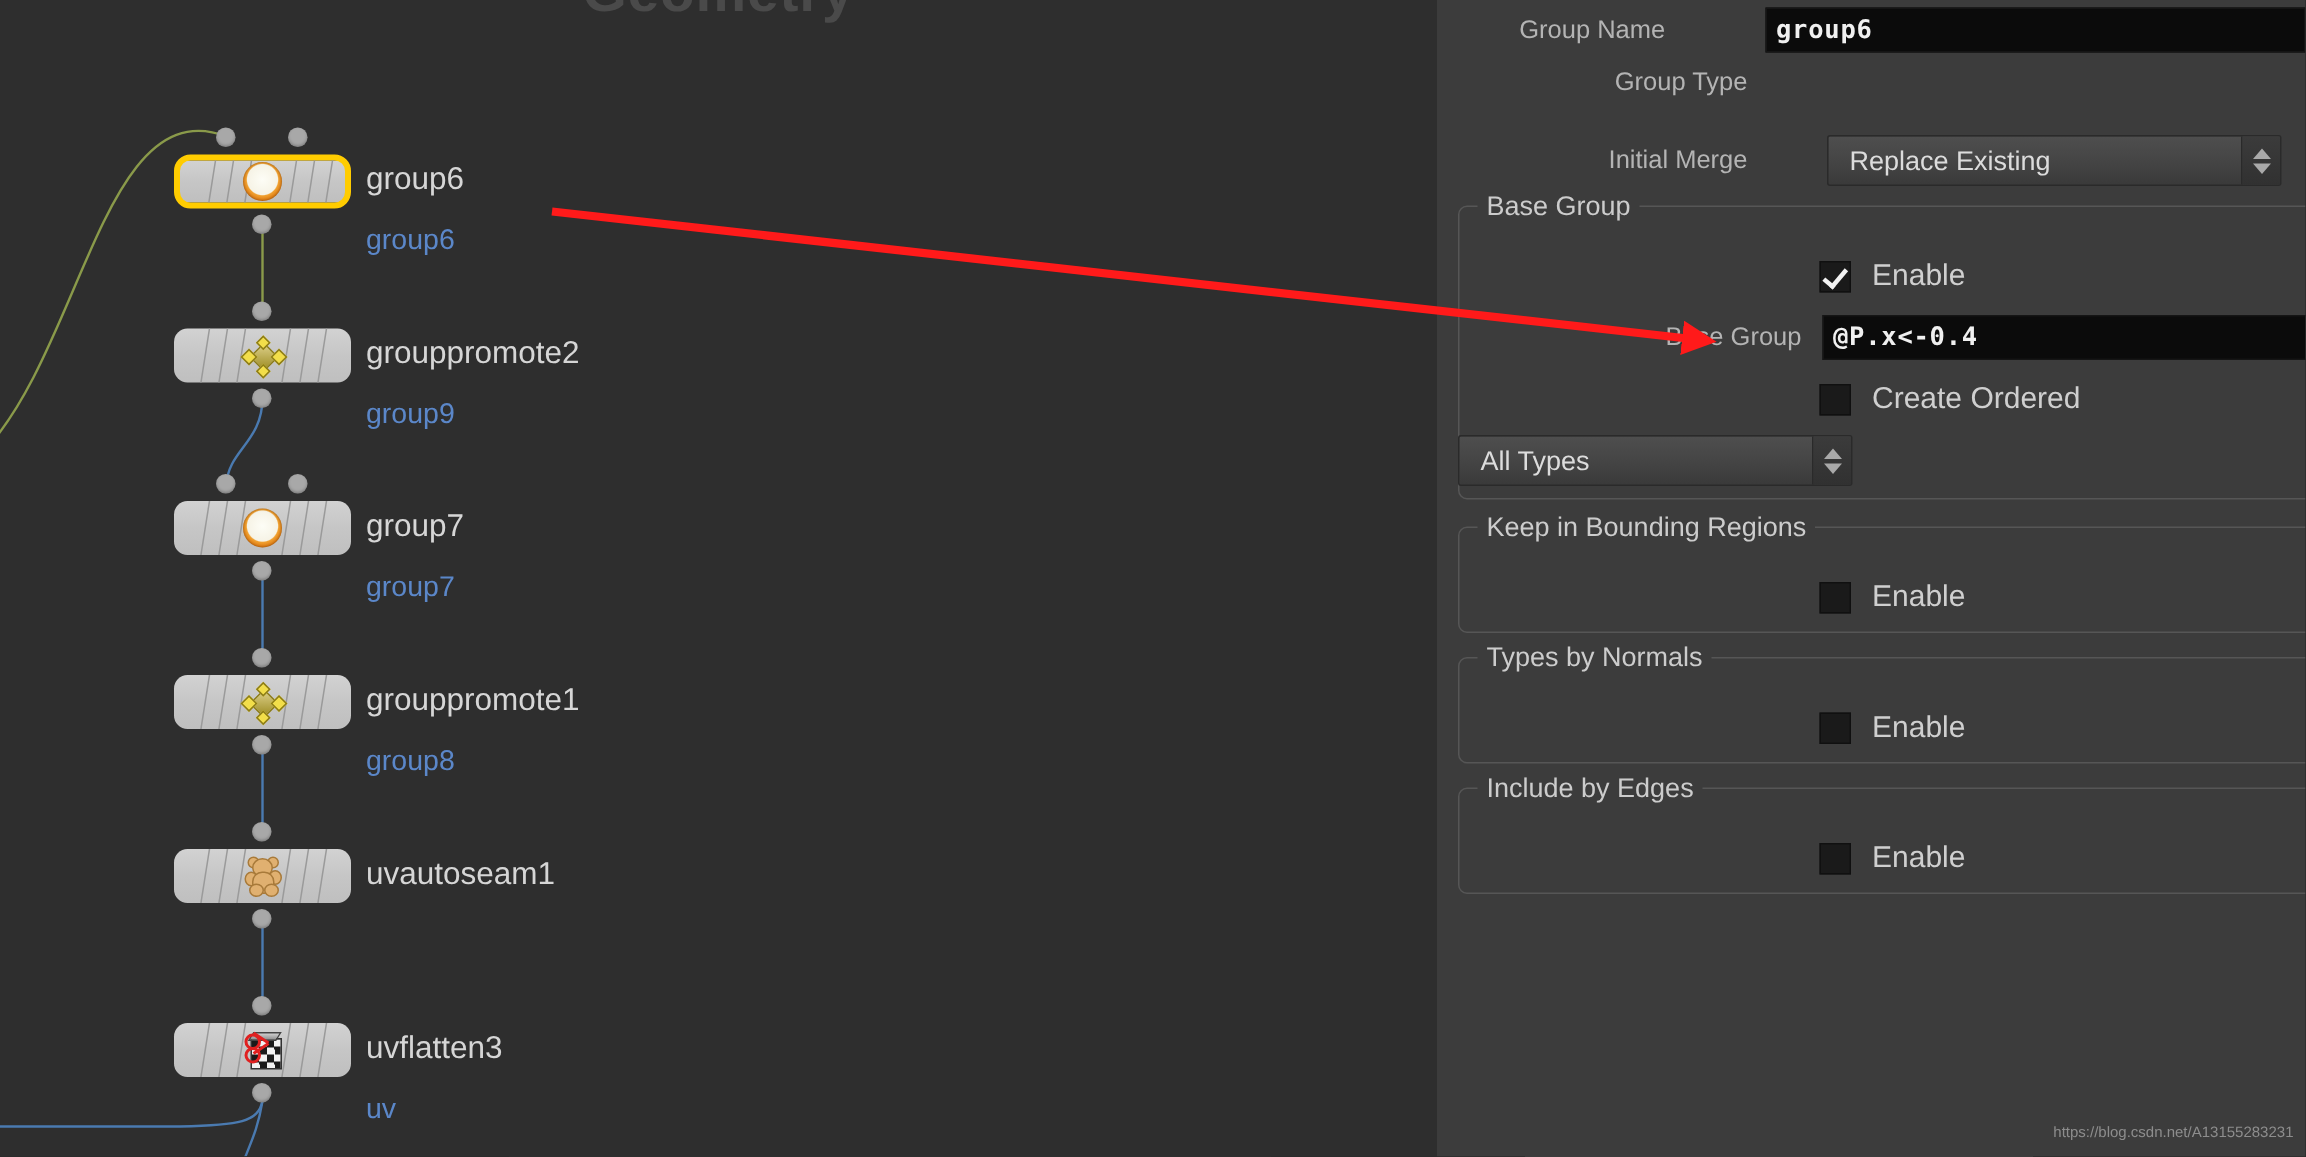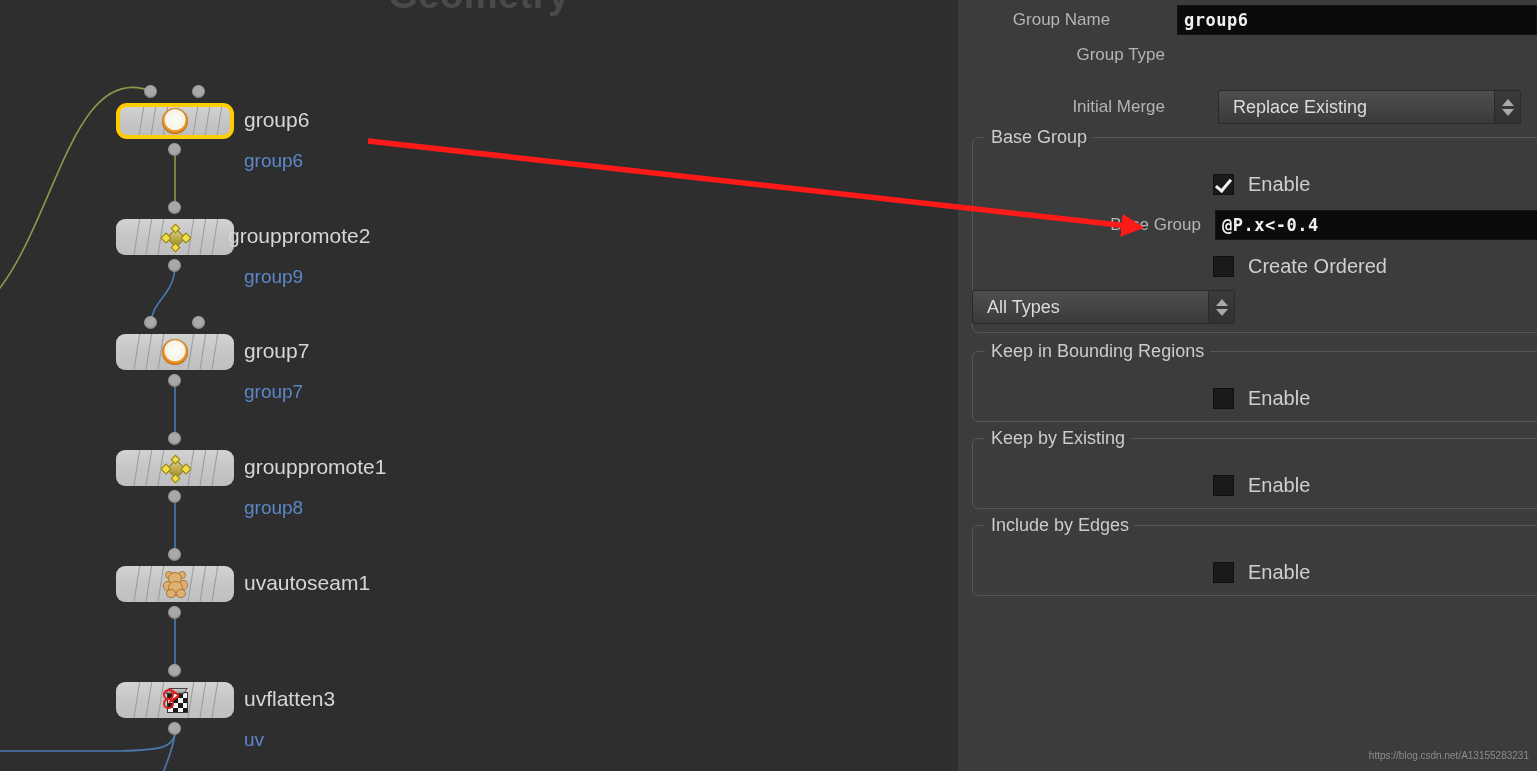--- a/index.html
+++ b/index.html
@@ -382,21 +382,21 @@
         <div class="d dc"></div>
           <div class="d dl"></div>
           <div class="d dr"></div>
         <div class="d dt"></div>
           <div class="d db"></div>
       </div>
     </div>
   </div>
   <div class="connector" style="left:168px; top:201px;"></div>
   <div class="connector" style="left:168px; top:259px;"></div>
-  <div class="node-name" style="left:228px; top:224px;text-align:center;">grouppromote2</div>
+  <div class="node-name" style="left:244px; top:224px;text-align:center;">grouppromote2</div>
   <div class="node-sublabel" style="left:244px; top:266px;">group9</div>
 
   <div class="node" style="left:116px; top:334px;">
     <div class="node-body">
       <div class="node-stripes">
         <i style="left:20px"></i>
           <i style="left:32px"></i>
           <i style="left:44px"></i>
         <i style="left:74px"></i>
           <i style="left:86px"></i>
@@ -544,21 +544,21 @@
   <div class="groupbox" style="left:14px; top:351px; width:600px; height:71px;">
     <div class="gtitle">Keep in Bounding Regions</div>
   </div>
   <div class="prow" style="left:0px; top:387px;">
     <div style="width:255px;"></div>
     <div class="checkbox"></div>
     <div class="cblabel">Enable</div>
   </div>
 
   <div class="groupbox" style="left:14px; top:438px; width:600px; height:71px;">
-    <div class="gtitle">Keep by Existing</div>
+    <div class="gtitle">Types by Normals</div>
   </div>
   <div class="prow" style="left:0px; top:474px;">
     <div style="width:255px;"></div>
     <div class="checkbox"></div>
     <div class="cblabel">Enable</div>
   </div>
 
   <div class="groupbox" style="left:14px; top:525px; width:600px; height:71px;">
     <div class="gtitle">Include by Edges</div>
   </div>

